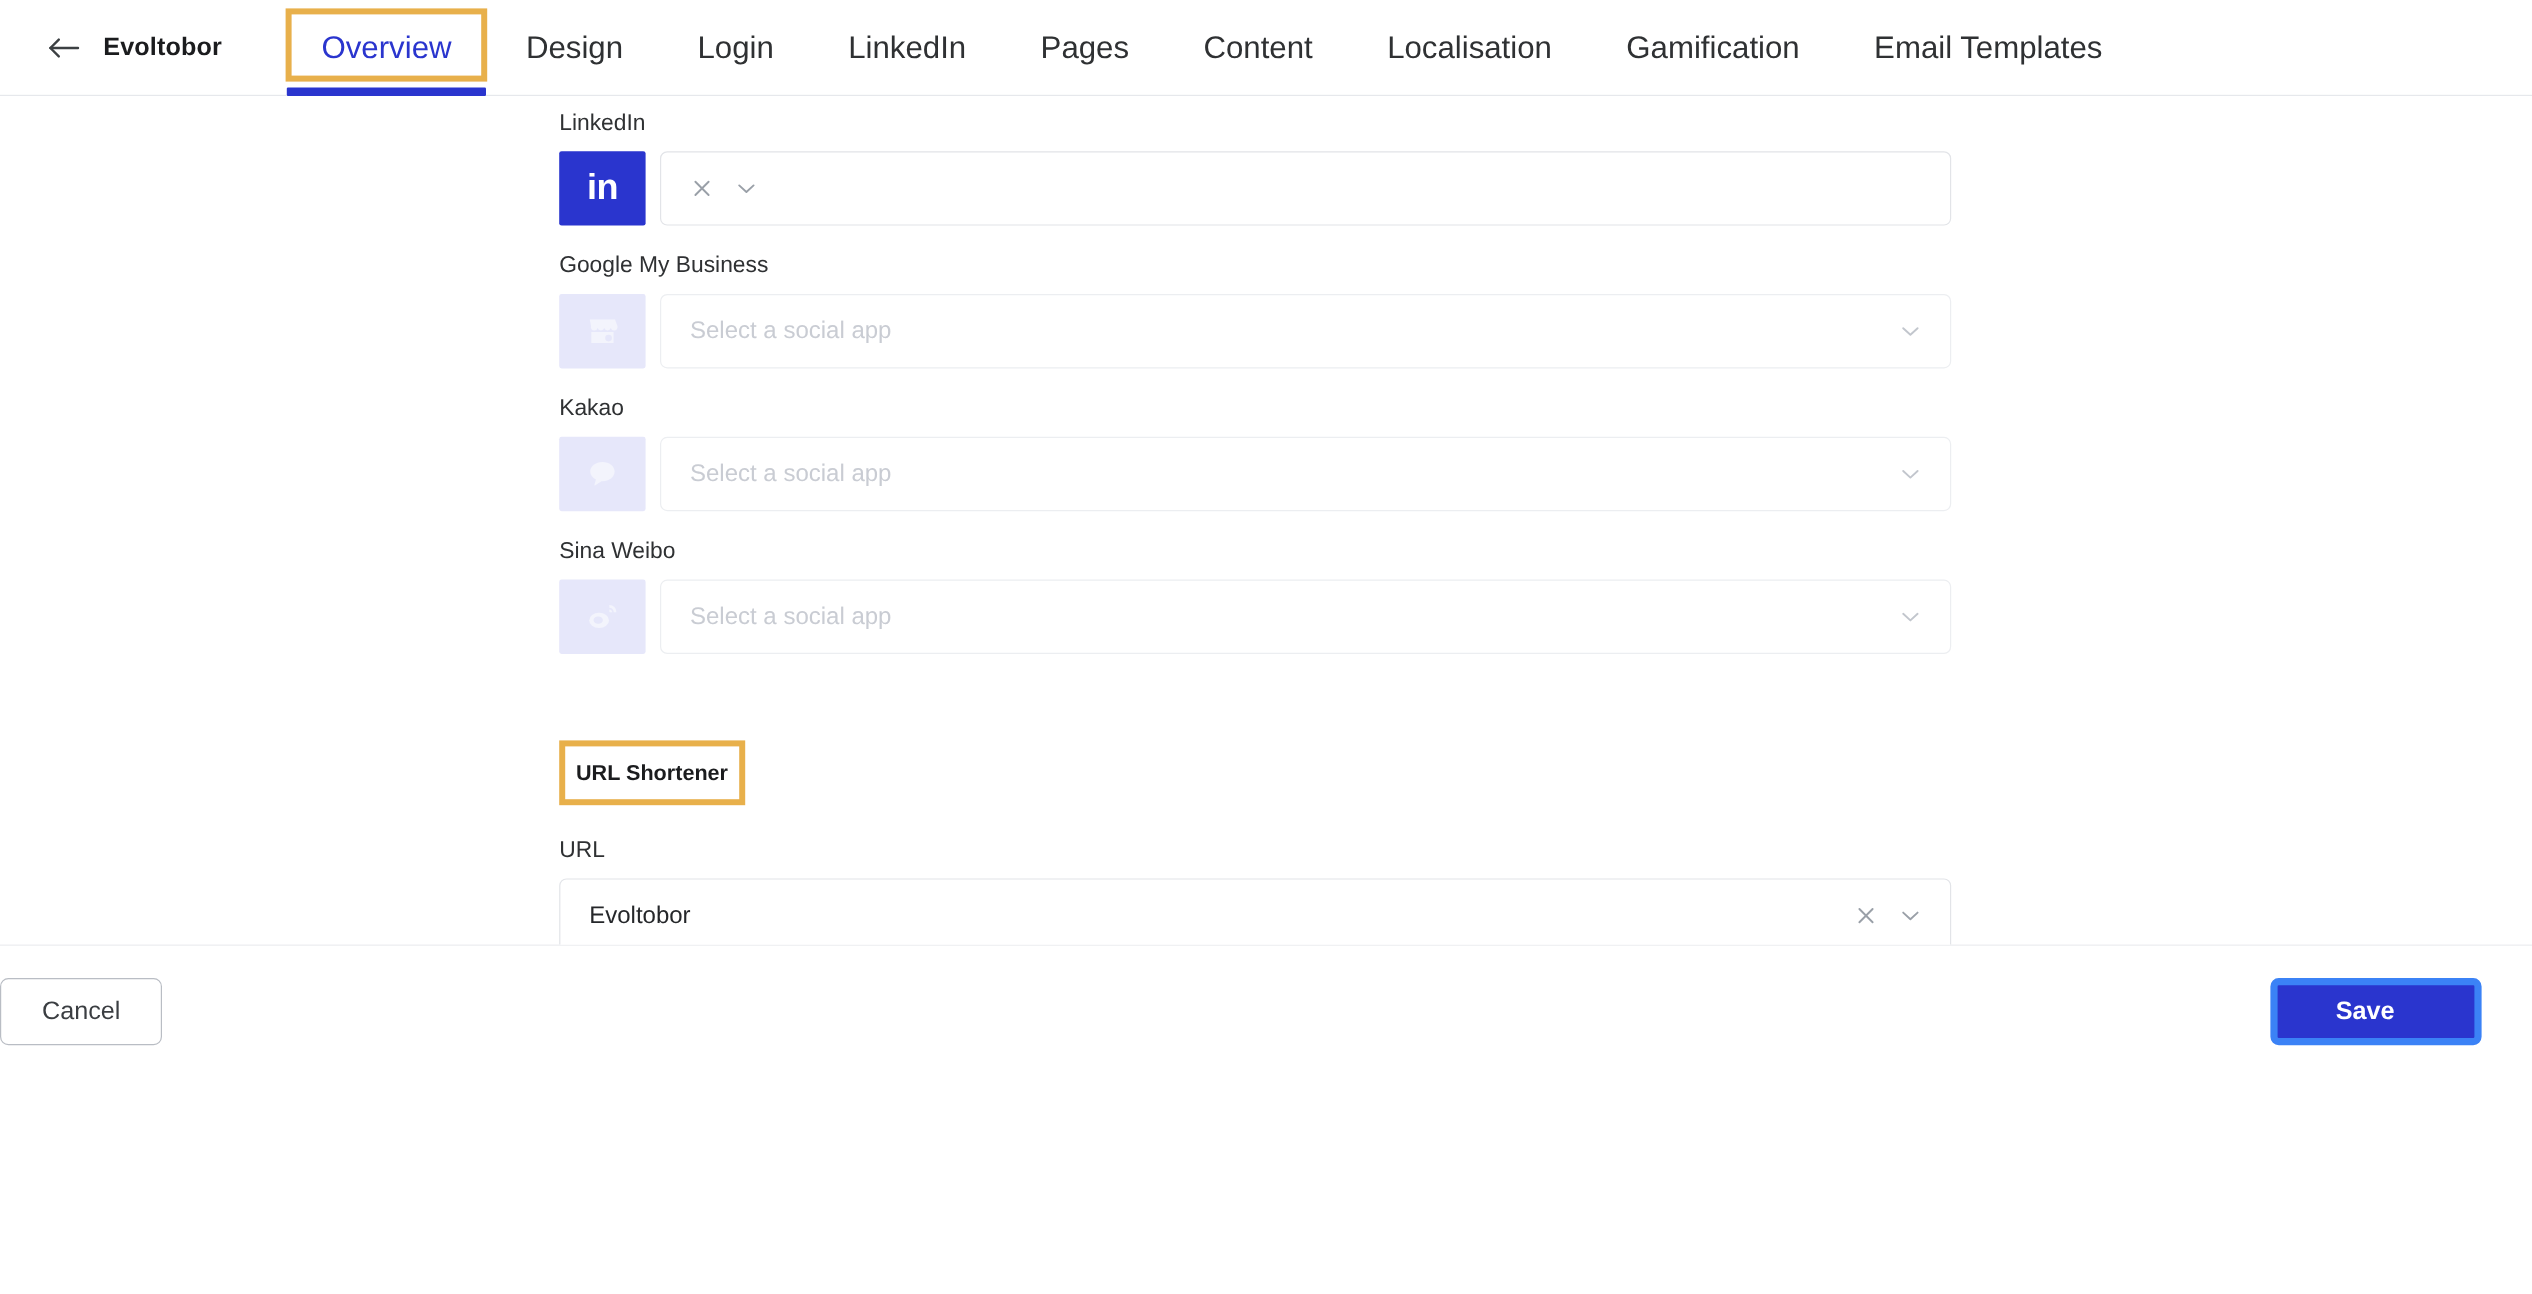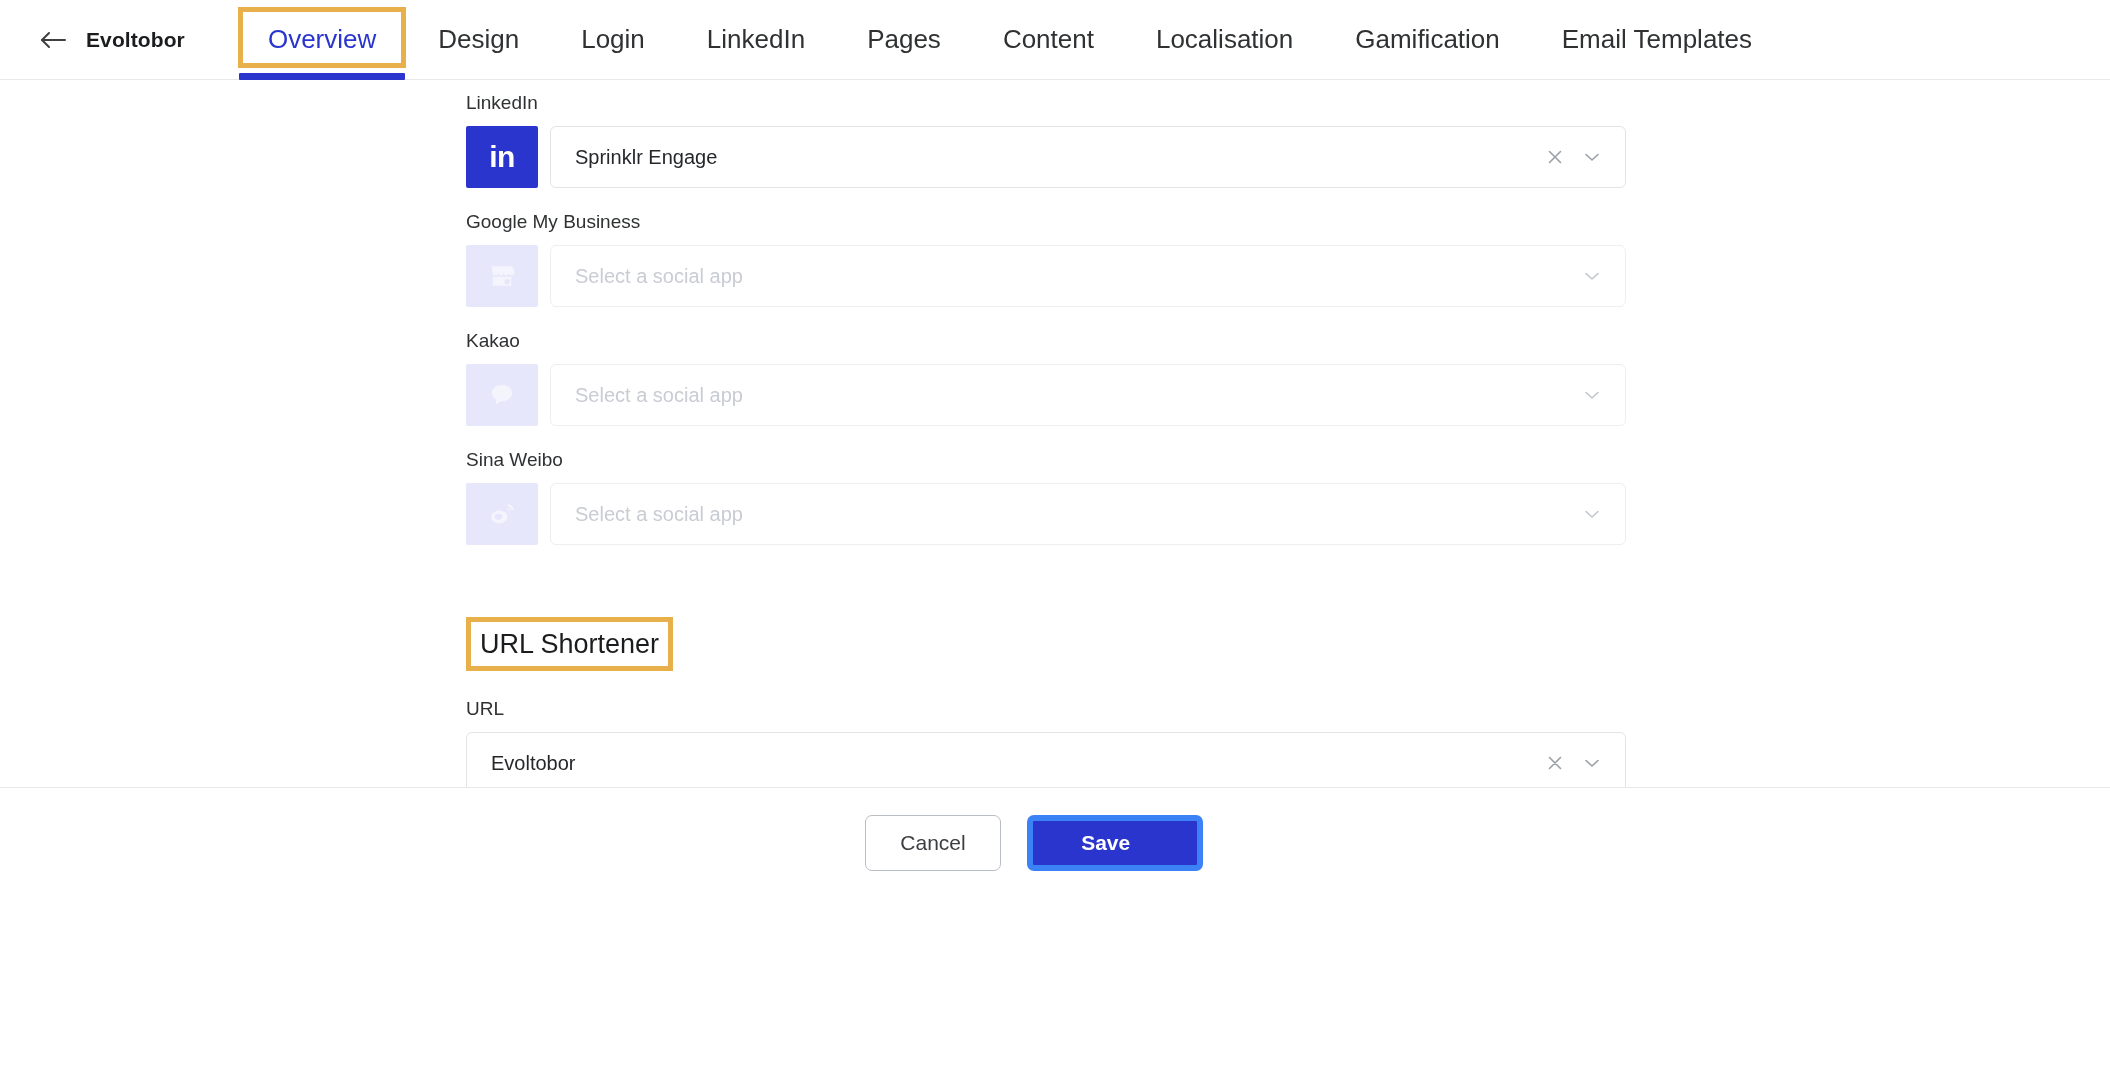--- a/index.html
+++ b/index.html
@@ -207,22 +207,22 @@
 
   
   .section-block { margin-top: 72px; }
 
   .section-title-wrap {
     position: relative;
     display: inline-block;
     padding: 12px 14px;
   }
   .section-title {
-    font-size: 27px;
-    font-weight: 400;
+    font-size: 18px;
+    font-weight: 700;
     color: #1b1c1e;
     line-height: 30px;
     white-space: nowrap;
   }
   .annot-section {
     left: 0; right: 0; top: 0; bottom: 0;
   }
 
   .url-group { margin-top: 26px; }
 
@@ -237,21 +237,21 @@
     padding: 0 22px 0 24px;
   }
 
   
   .footer {
     flex: 0 0 110px;
     height: 110px;
     border-top: 1px solid #e6e8ec;
     display: flex;
     align-items: center;
-    justify-content: center;
+    justify-content: space-between;
     padding-right: 42px;
     gap: 26px;
     background: #ffffff;
   }
 
   .btn {
     height: 56px;
     border-radius: 7px;
     font-size: 21px;
     font-family: inherit;
@@ -339,21 +339,20 @@
   <div class="body-scroll">
     <div class="form-area">
 
       <div class="field-group">
         <div class="field-label">LinkedIn</div>
         <div class="field-row">
           <div class="social-icon linkedin">
             <span>in</span>
           </div>
           <div class="select-box">
-            <span class="select-value">Sprinklr Engage</span>
             <span class="select-actions">
               <span class="ic">
                 <svg width="20" height="20" viewBox="0 0 20 20" fill="none">
                   <path d="M4.5 4.5 L15.5 15.5 M15.5 4.5 L4.5 15.5" stroke="currentColor" stroke-width="1.6" stroke-linecap="round"></path>
                 </svg>
               </span>
               <span class="ic">
                 <svg width="22" height="22" viewBox="0 0 22 22" fill="none">
                   <path d="M5 8.5 L11 14 L17 8.5" stroke="currentColor" stroke-width="1.6" stroke-linecap="round" stroke-linejoin="round"></path>
                 </svg>

